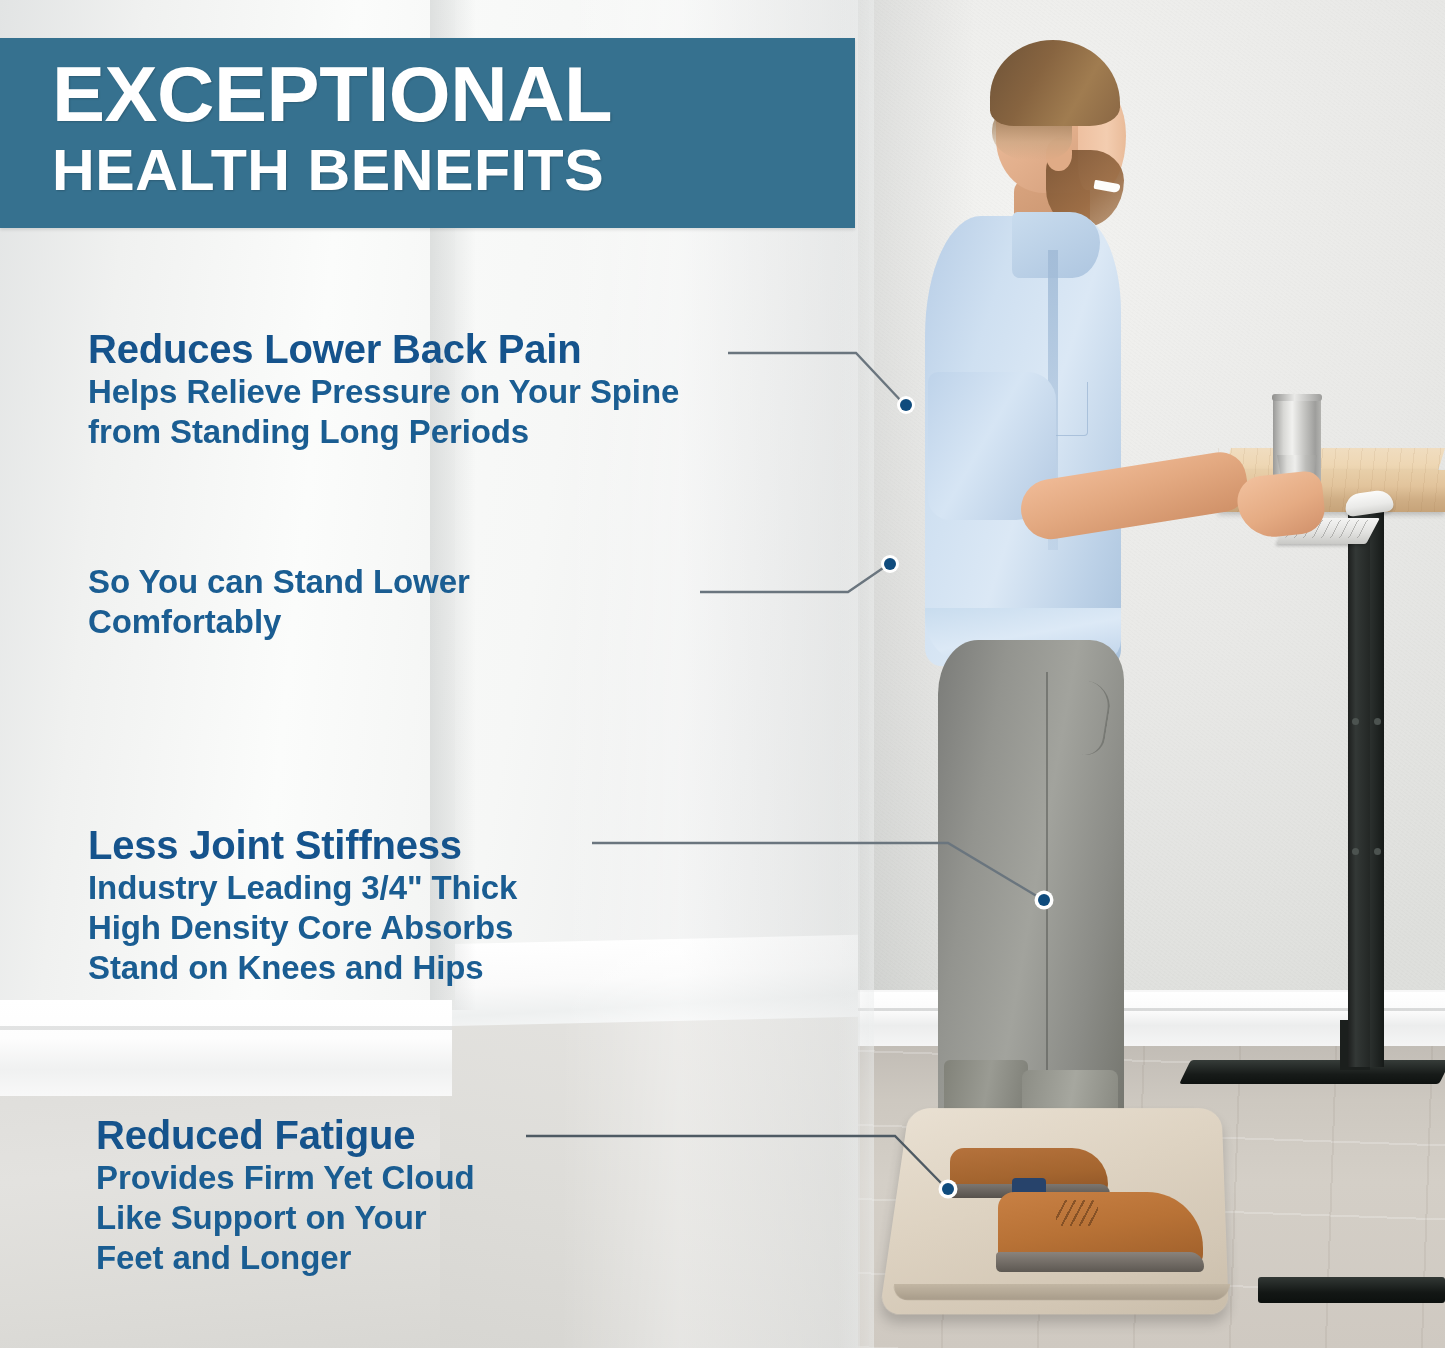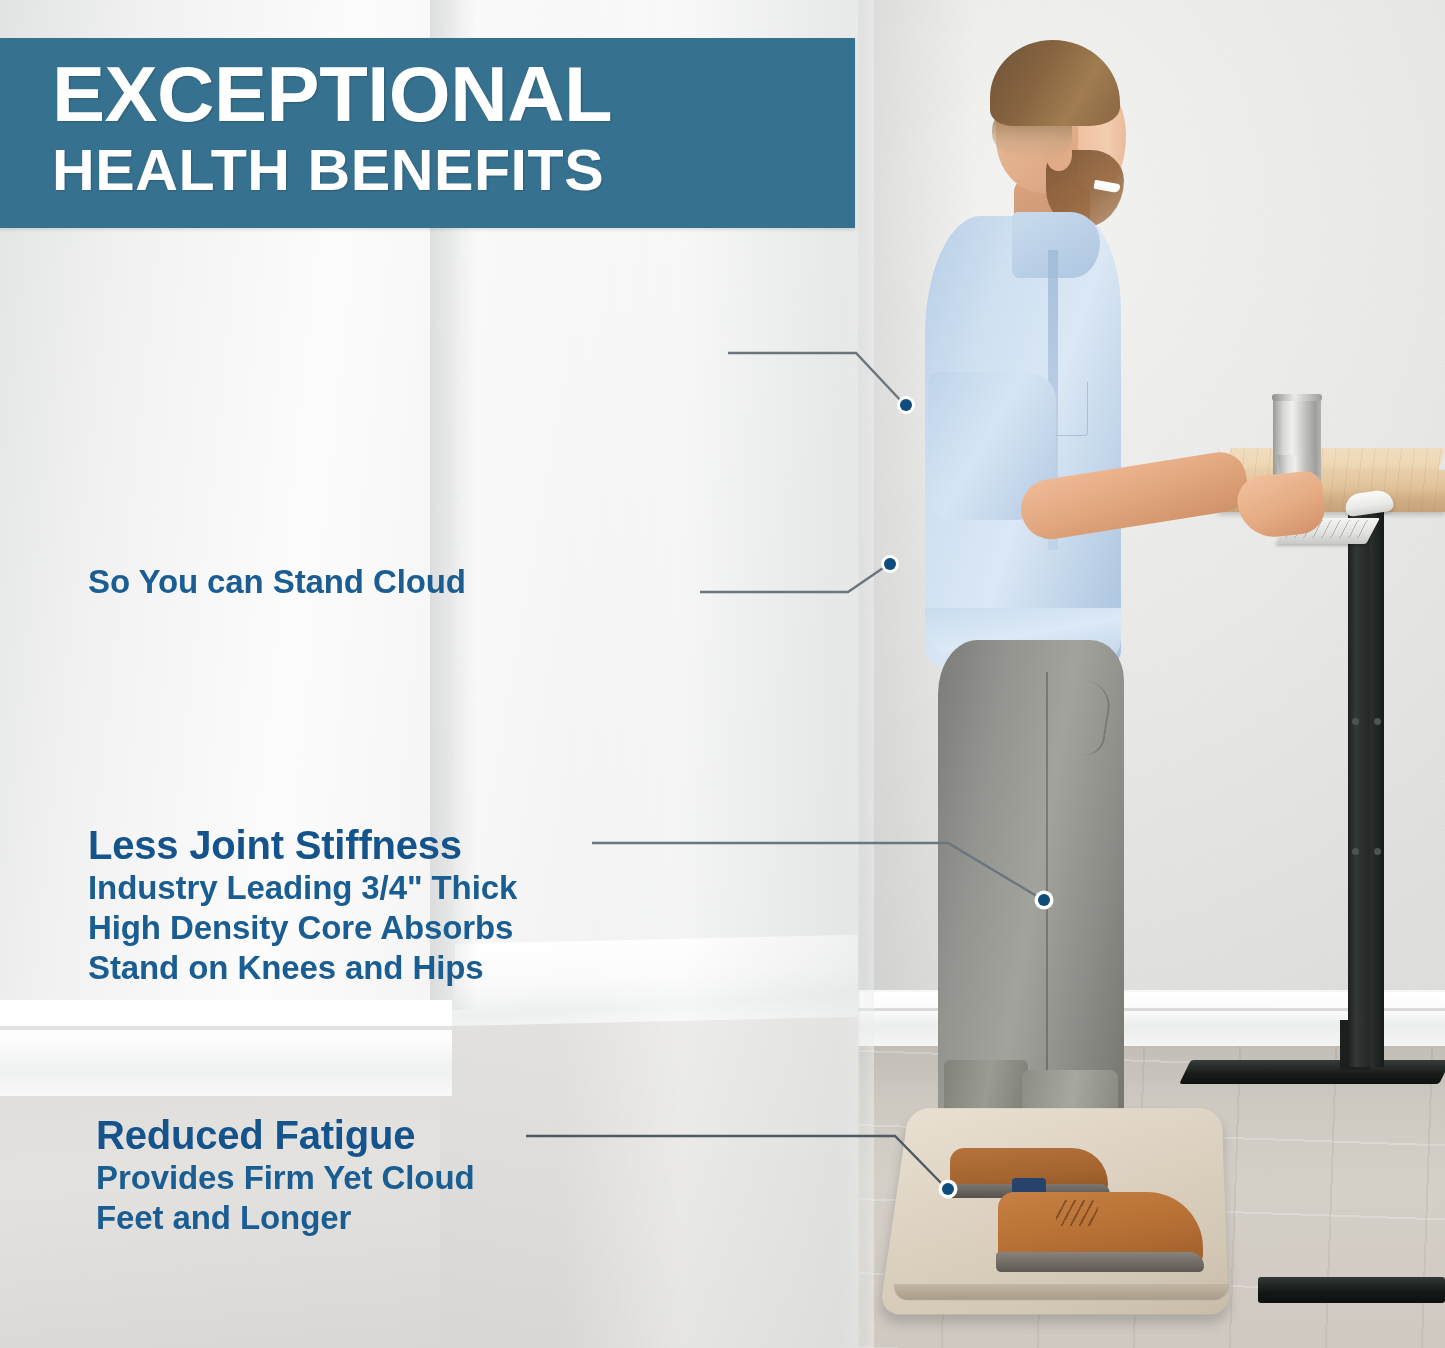--- a/index.html
+++ b/index.html
@@ -464,31 +464,38 @@
       <circle cx="948" cy="1189" r="9.5" fill="#ffffff"></circle>
       <circle cx="948" cy="1189" r="6" fill="#0f4b7d"></circle>
     </g>
   </svg>
 
   <div class="banner">
     <div class="banner-line1">EXCEPTIONAL</div>
     <div class="banner-line2">HEALTH BENEFITS</div>
   </div>
 
+  <div class="benefit" id="benefit-0">
+    <h2>Reduces Lower Back Pain</h2>
+    <p>Helps Relieve Pressure on Your Spine</p>
+    <p>from Standing Long Periods</p>
+  </div>
 
   <div class="benefit" id="benefit-1">
-    <p>So You can Stand Cloud</p>
+    <p>So You can Stand Lower</p>
+    <p>Comfortably</p>
   </div>
 
   <div class="benefit" id="benefit-2">
     <h2>Less Joint Stiffness</h2>
     <p>Industry Leading 3/4" Thick</p>
     <p>High Density Core Absorbs</p>
     <p>Stand on Knees and Hips</p>
   </div>
 
   <div class="benefit" id="benefit-3">
     <h2>Reduced Fatigue</h2>
     <p>Provides Firm Yet Cloud</p>
+    <p>Like Support on Your</p>
     <p>Feet and Longer</p>
   </div>
 
 </div>
 
 </body></html>

